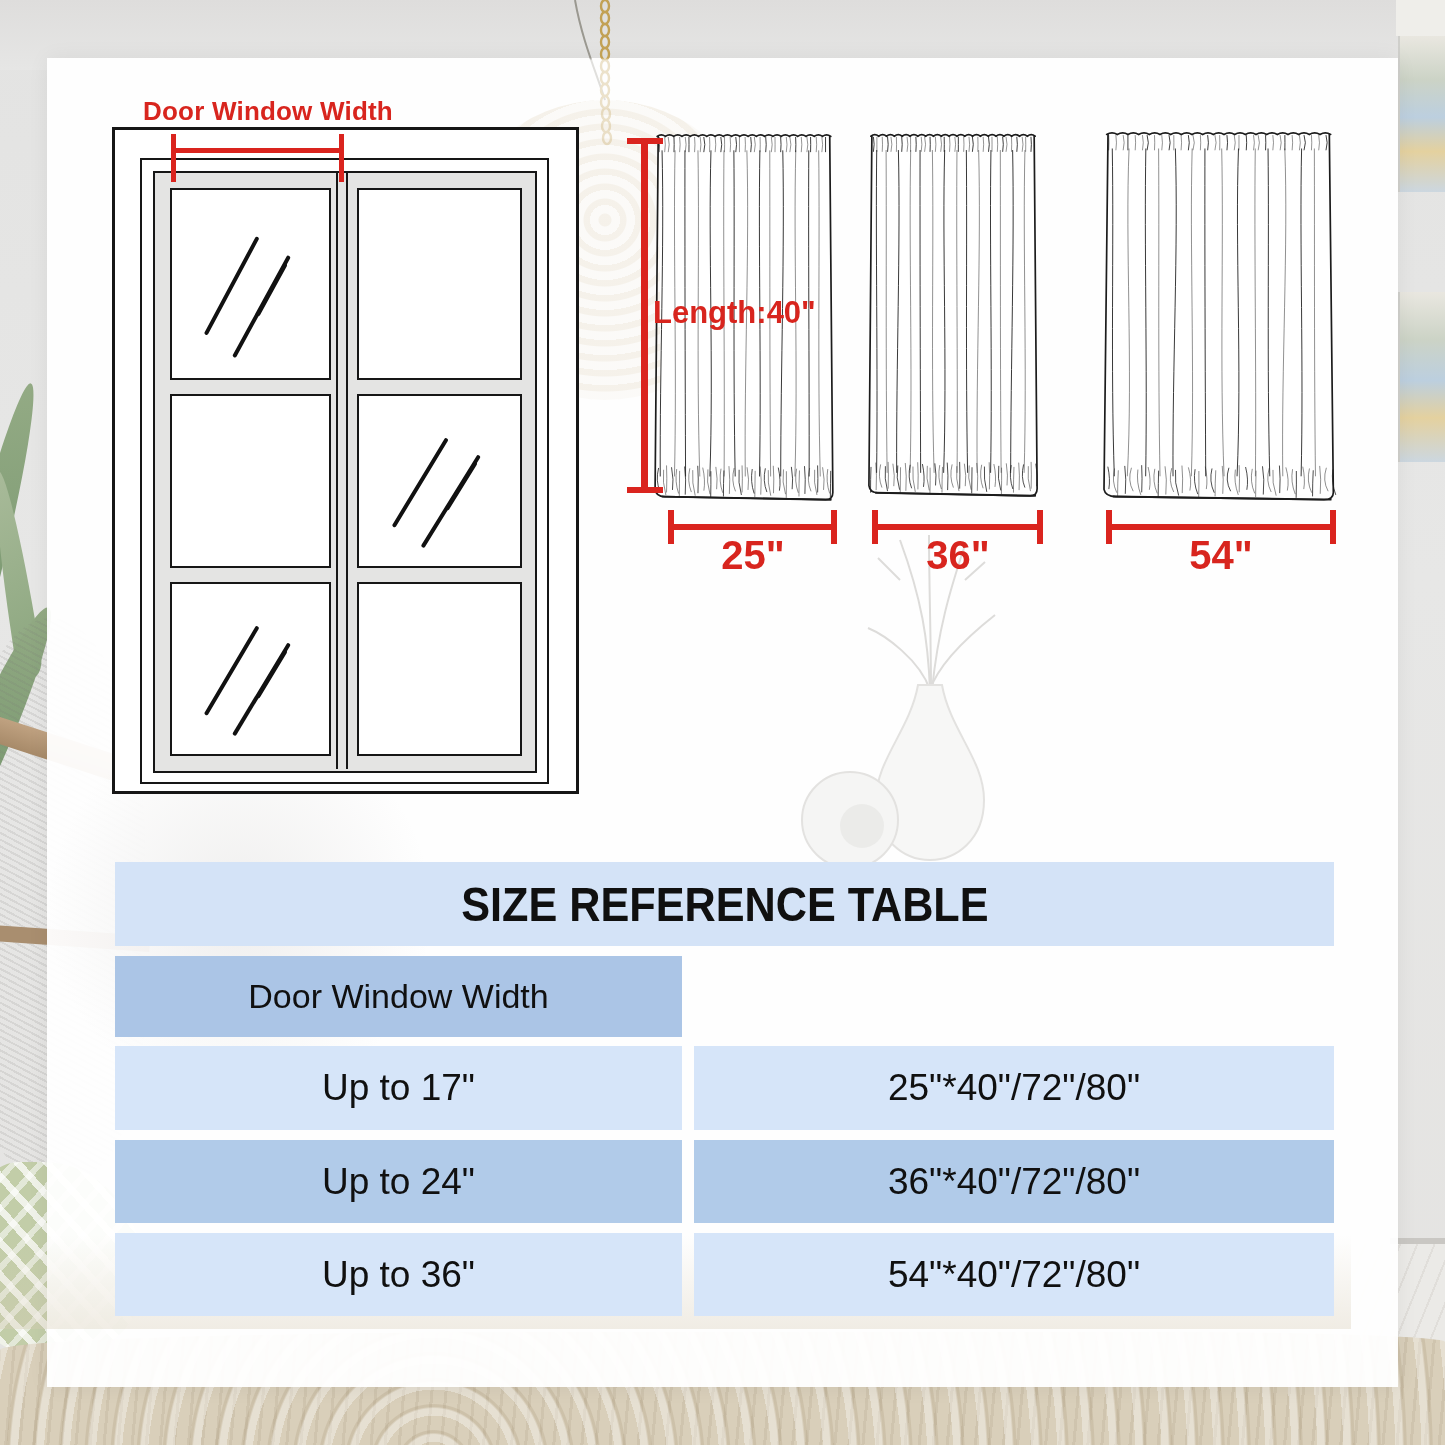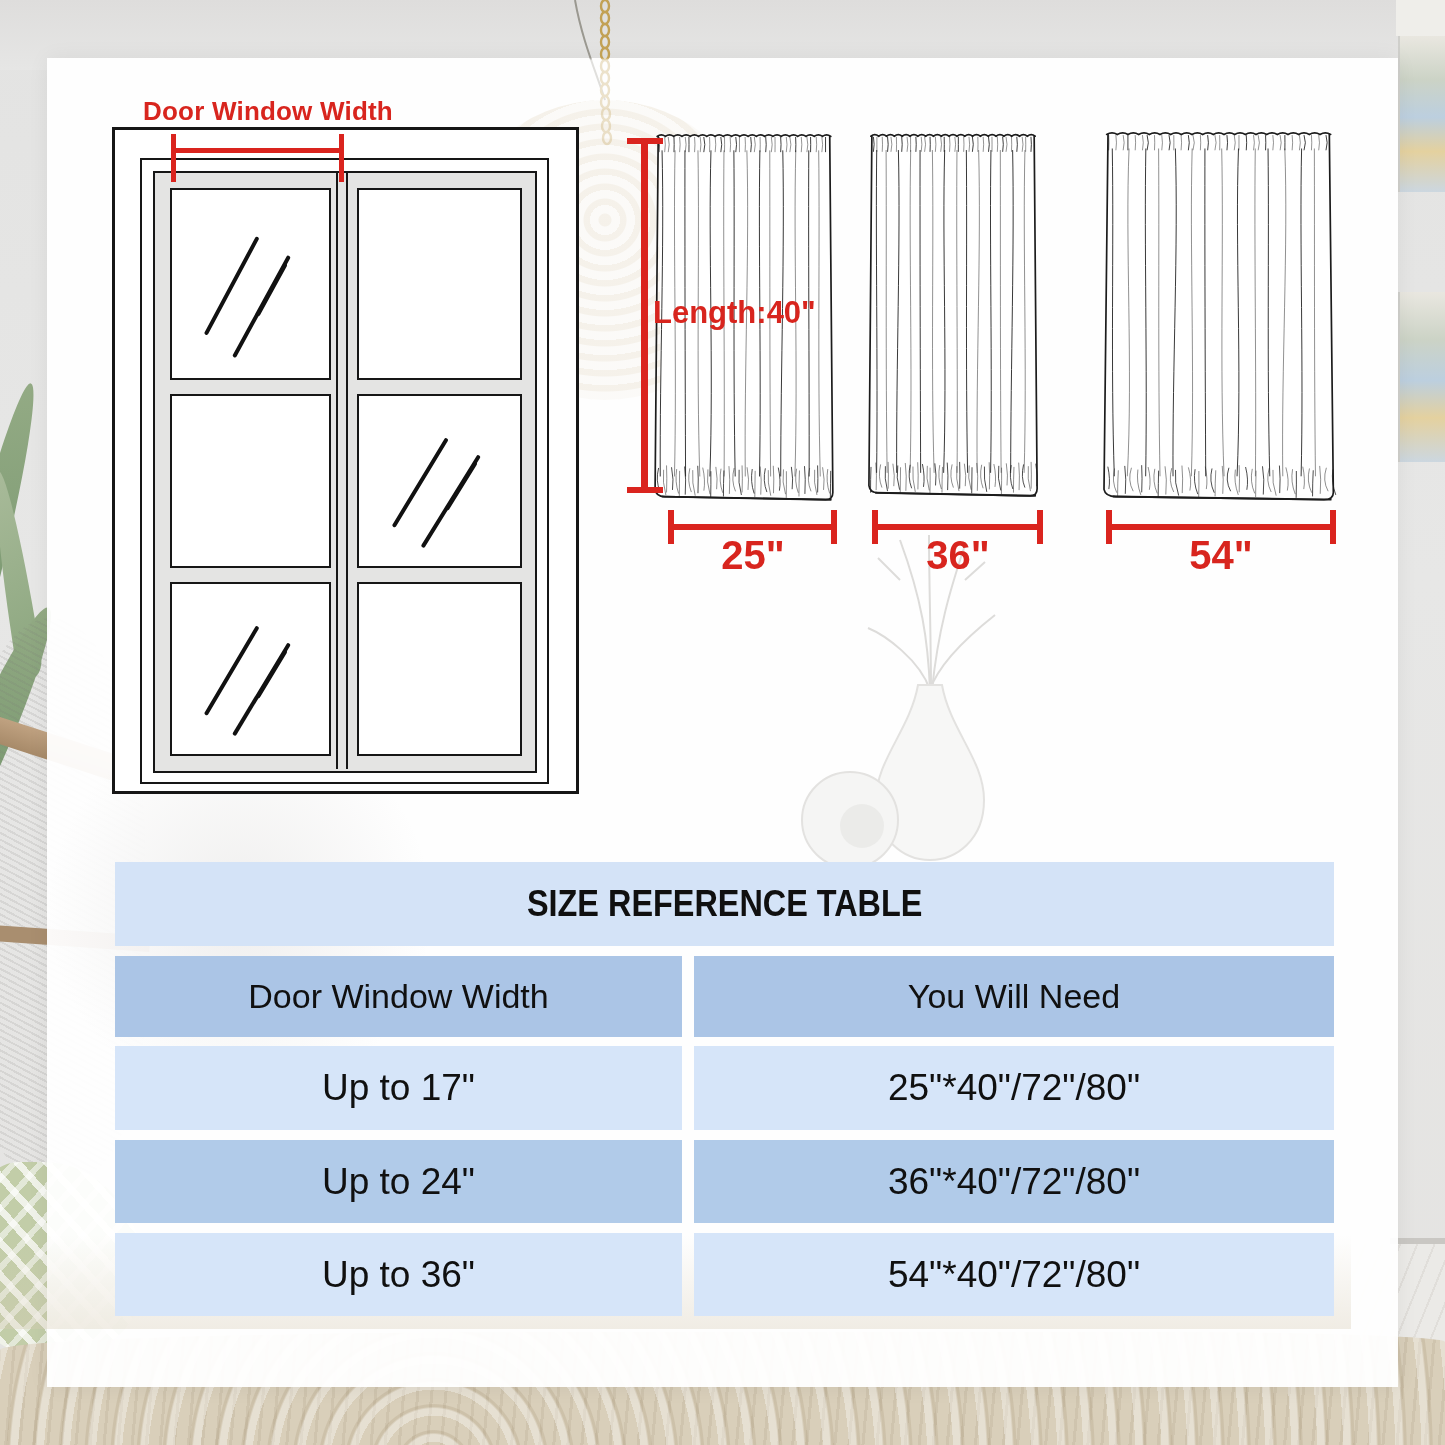--- a/index.html
+++ b/index.html
@@ -69,21 +69,21 @@
   .curtain{position:absolute;}
   .len-line{left:641px;top:141px;width:7px;height:350px;}
   .len-tick{left:627px;width:36px;height:6px;}
   .len-label{left:653px;top:295px;font-size:31px;font-weight:bold;}
   .wdim{top:524px;height:6px;}
   .wtick{top:510px;width:6px;height:34px;}
   .wlabel{top:533px;width:120px;text-align:center;font-size:40px;font-weight:bold;}
 
   
   .band{display:flex;align-items:center;justify-content:center;color:#101010;}
-  .t-title{left:115px;top:862px;width:1219px;height:84px;background:#d4e3f7;font-size:36px;font-weight:bold;}
+  .t-title{left:115px;top:862px;width:1219px;height:84px;background:#d4e3f7;font-size:48px;font-weight:bold;}
   .t-title span{transform:scaleX(.9);letter-spacing:0px;}
   .hcell{top:956px;height:81px;background:#abc5e6;font-size:34px;}
   .lcol{left:115px;width:567px;}
   .rcol{left:694px;width:640px;}
   .row1{top:1046px;height:84px;background:#d6e5f9;font-size:37px;}
   .row2{top:1140px;height:83px;background:#b1cbe9;font-size:37px;}
   .row3{top:1233px;height:83px;background:#d6e5f9;font-size:37px;}
 </style>
 </head>
 <body>
@@ -488,21 +488,20 @@
 
   <div class="abs rline wdim" style="left:1108px;width:226px"></div>
   <div class="abs rline wtick" style="left:1106px"></div>
   <div class="abs rline wtick" style="left:1330px"></div>
   <div class="abs red wlabel" style="left:1161px">54"</div>
 
   <div class="abs band t-title">
     <span>SIZE REFERENCE TABLE</span>
   </div>
   <div class="abs band hcell lcol">Door Window Width</div>
-  <div class="abs band hcell rcol">You Will Need</div>
 
   <div class="abs band row1 lcol">Up to 17"</div>
   <div class="abs band row1 rcol">25"*40"/72"/80"</div>
   <div class="abs band row2 lcol">Up to 24"</div>
   <div class="abs band row2 rcol">36"*40"/72"/80"</div>
   <div class="abs band row3 lcol">Up to 36"</div>
   <div class="abs band row3 rcol">54"*40"/72"/80"</div>
 
 </div>
 

